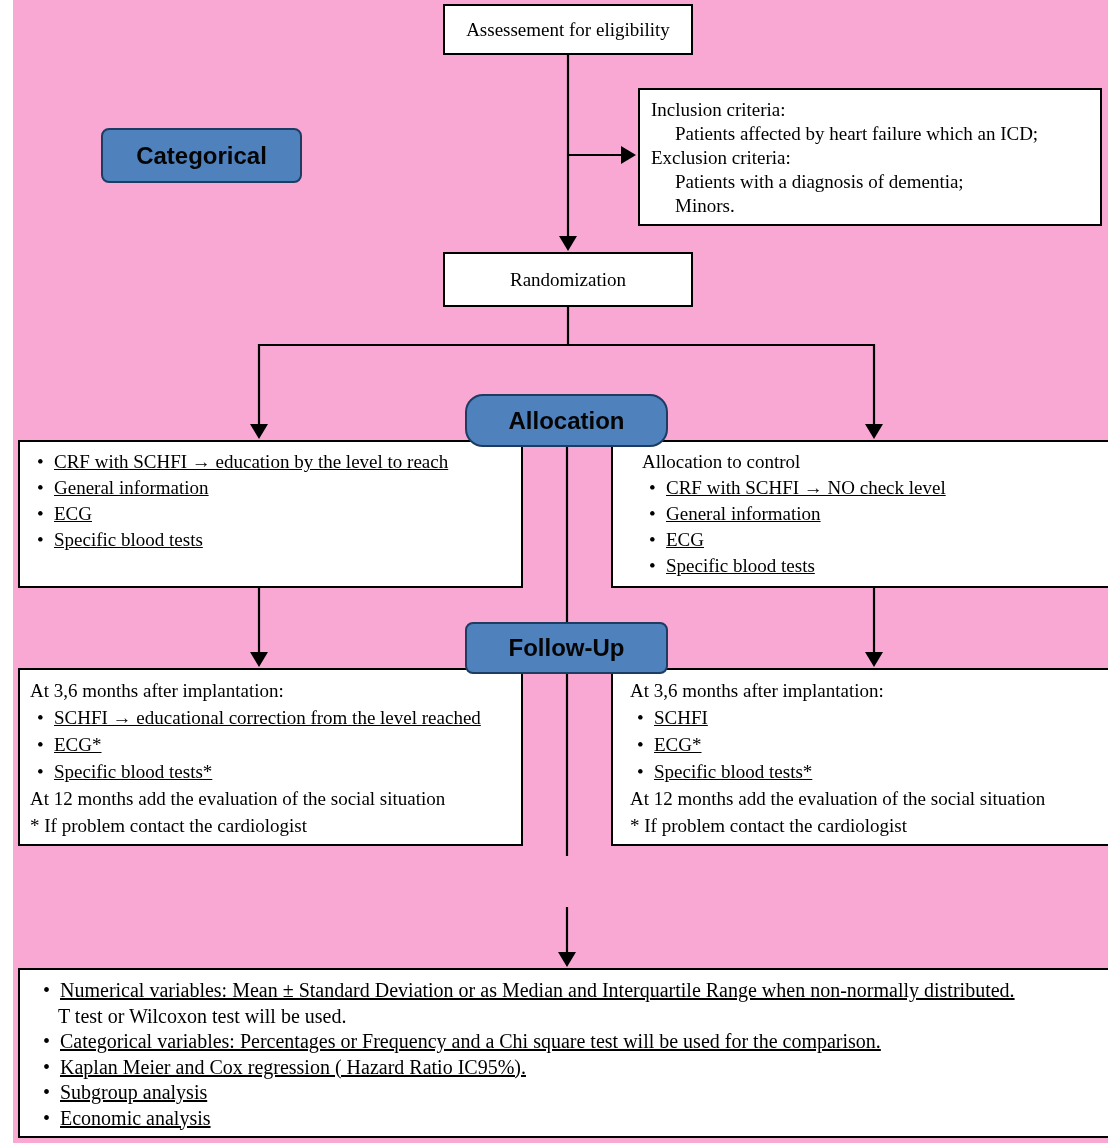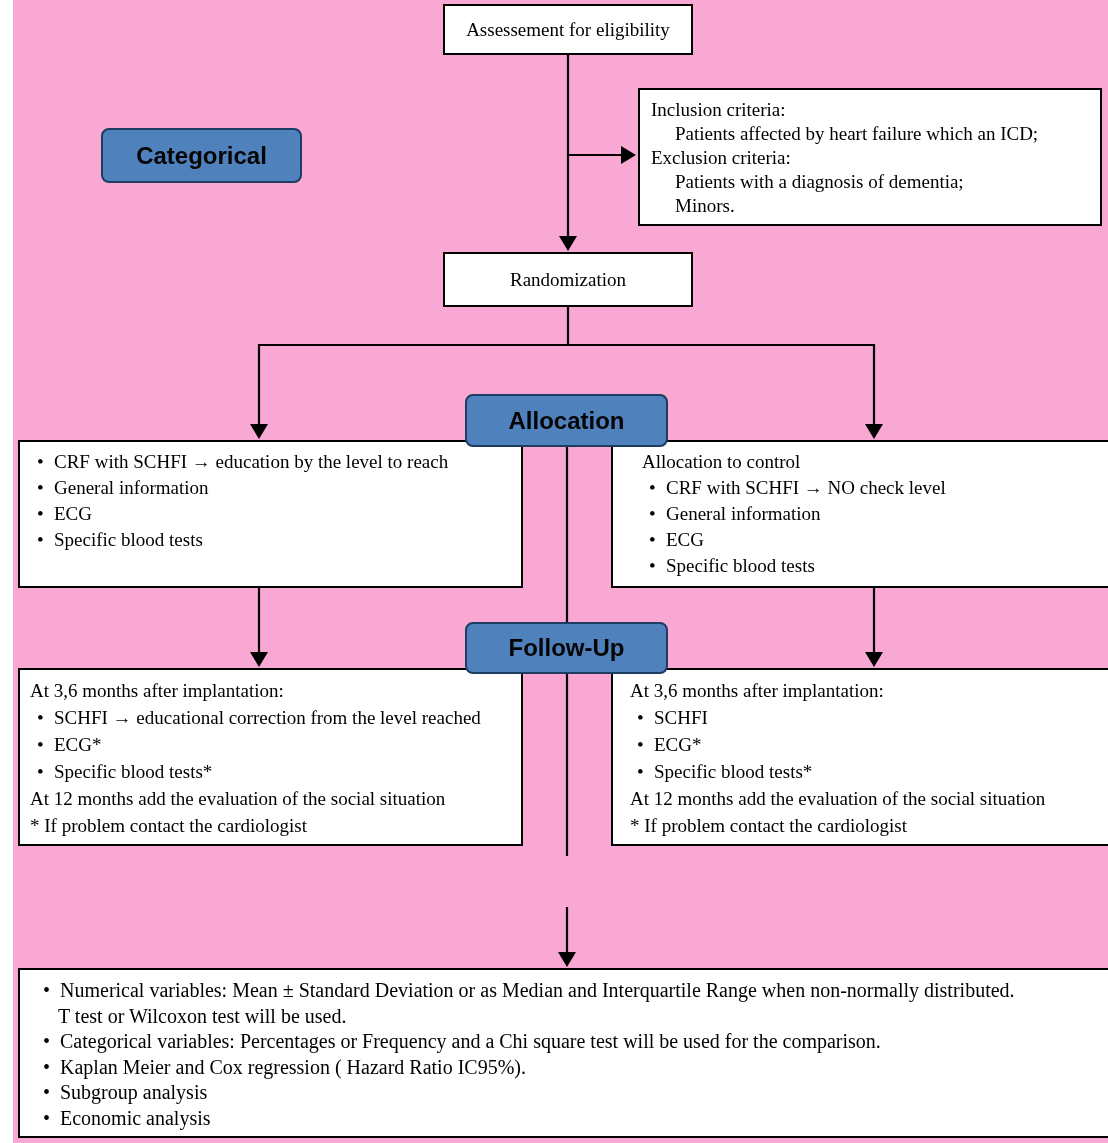--- a/index.html
+++ b/index.html
@@ -51,36 +51,37 @@
     font-weight: bold;
     font-size: 24px;
     color: #050505;
   }
   .content { padding: 7px 6px 7px 10px; }
   .content ul { list-style: none; }
   .content li {
     position: relative;
     padding-left: 24px;
     white-space: nowrap;
+    text-decoration: underline;
   }
   .content li::before {
     content: "\2022";
     position: absolute;
     left: 7px;
   }
   .line { white-space: nowrap; }
   .indent { padding-left: 24px; }
   .cont { padding-left: 22px; }
 
   
   #eligibility   { left: 430px; top: 4px;   width: 250px; height: 51px; }
   #enrollment    { left: 88px;  top: 128px; width: 201px; height: 55px; }
   #criteria      { left: 625px; top: 88px;  width: 464px; height: 138px; padding: 8px 8px 8px 11px; line-height: 24px; }
   #randomization { left: 430px; top: 252px; width: 250px; height: 55px; }
-  #allocation    { left: 452px; top: 394px; width: 203px; height: 53px; }
+  #allocation    { left: 452px; top: 394px; width: 203px; height: 53px; border-radius: 18px; }
   #alloc-left    { left: 5px;   top: 440px; width: 505px; height: 148px; }
   #alloc-right   { left: 598px; top: 440px; width: 505px; height: 148px; padding-left: 29px; }
   #followup      { left: 452px; top: 622px; width: 203px; height: 52px; }
   #fu-left       { left: 5px;   top: 668px; width: 505px; height: 178px; line-height: 27px; }
   #fu-right      { left: 598px; top: 668px; width: 505px; height: 178px; line-height: 27px; padding-left: 17px; }
   #analysis      { left: 452px; top: 855px; width: 203px; height: 52px; }
   #results       { left: 5px;   top: 968px; width: 1098px; height: 170px; font-size: 20px; line-height: 25.5px; padding: 8px 6px 8px 16px; }
 </style>
 </head>
 <body>

